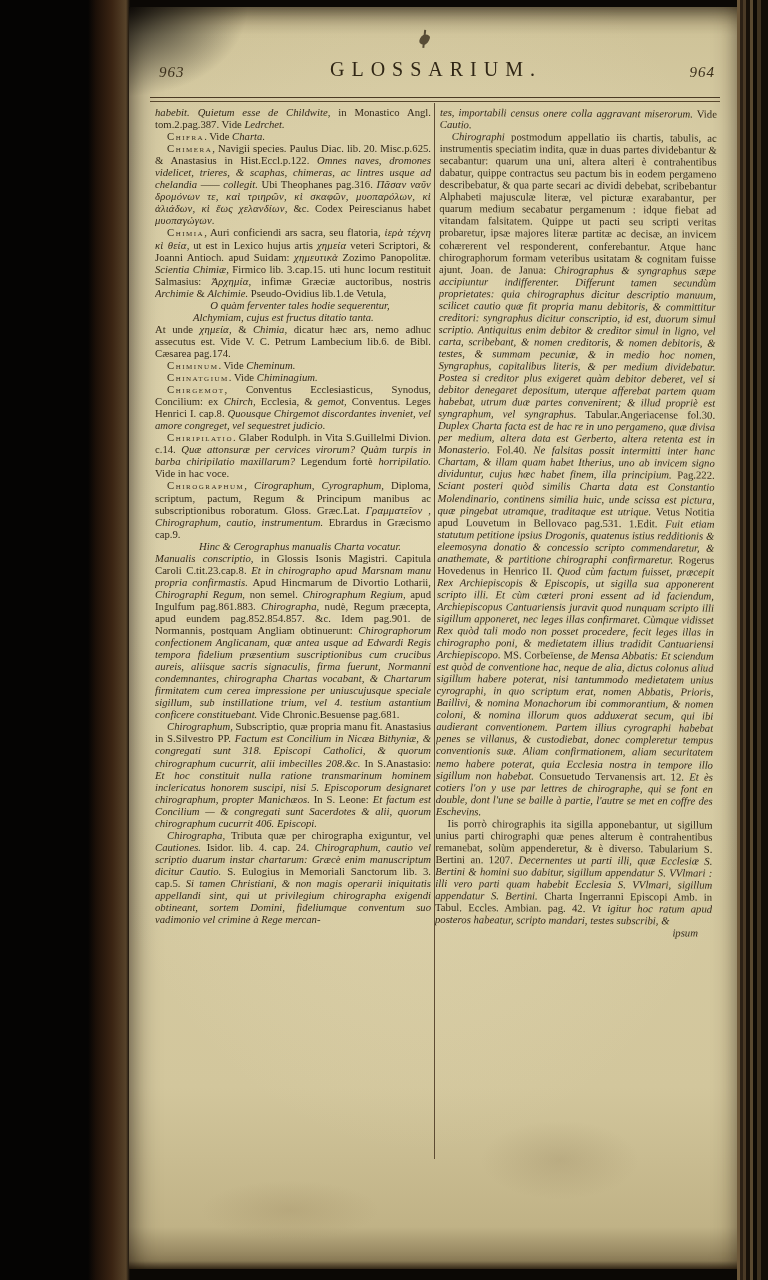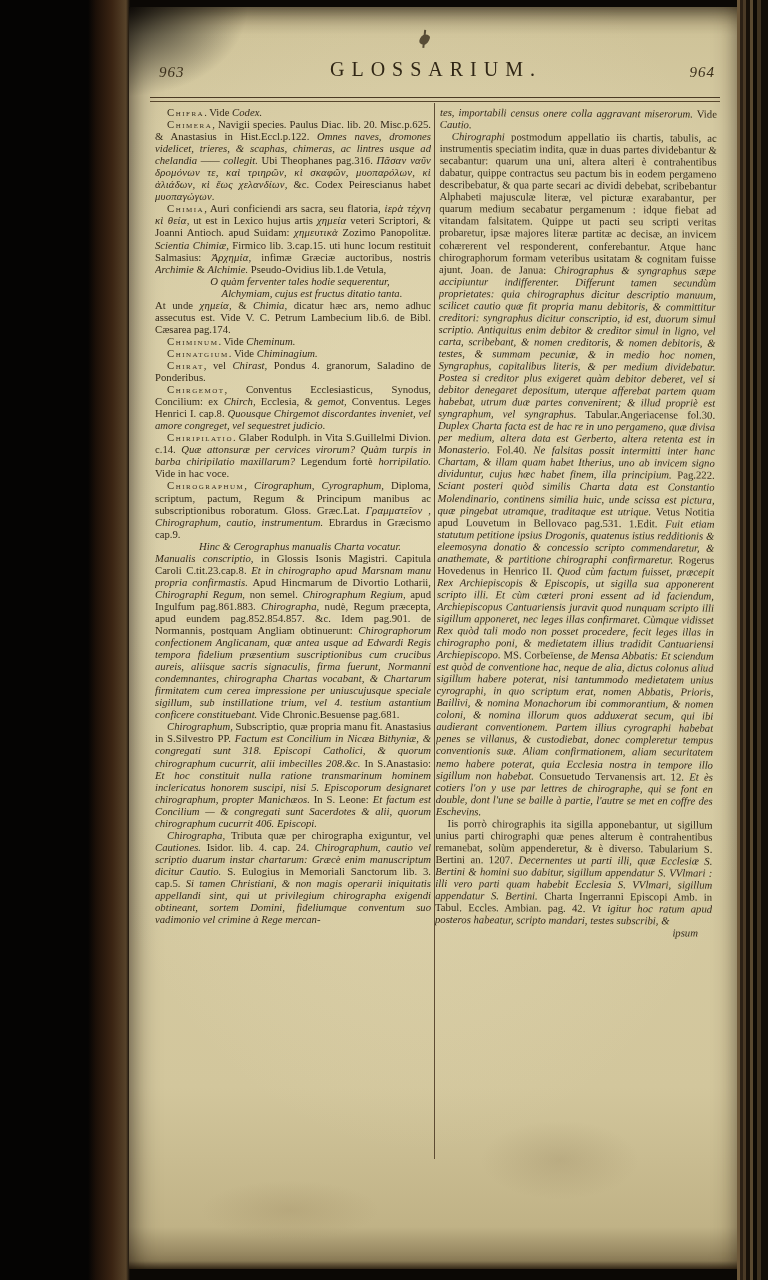--- a/index.html
+++ b/index.html
@@ -28,21 +28,21 @@
   .hrule{position:absolute;left:150px;top:97px;width:570px;height:3px;
         border-top:1px solid #4a3a24;border-bottom:1px solid #57452c;}
   .col{position:absolute;top:106px;height:1058px;overflow:hidden;color:#33291a;
        font-size:10.7px;line-height:12.05px;text-align:justify;}
   .col.left{left:155px;width:276px;}
   .col.right{left:440px;width:277px;transform:rotate(.35deg);transform-origin:top left;}
   .divider{position:absolute;left:433.5px;top:103px;width:1px;height:1056px;background:#5d4b32;}
   .para{margin:0;}
   .para.indent{text-indent:12px;}
   .para.verse{margin-left:14px;text-align:center;}
-  .para.verse2{margin-left:38px;text-align:center;}
+  .para.verse2{margin-left:38px;text-align:left;}
   .it{font-style:italic;}
   .gk{font-style:italic;letter-spacing:.02em;margin-top:8px;}
   .sc{font-variant:small-caps;letter-spacing:.14em;margin-top:30px;}
   .catchword{text-align:right;font-style:italic;padding-right:14px;}
   .blotch{position:absolute;pointer-events:none;border-radius:50%;}
   .b1{left:200px;top:1180px;width:180px;height:60px;background:radial-gradient(ellipse,rgba(150,130,90,.25),rgba(0,0,0,0) 70%);}
   .b2{left:480px;top:1120px;width:160px;height:80px;background:radial-gradient(ellipse,rgba(120,100,66,.18),rgba(0,0,0,0) 70%);}
 </style>
 </head>
 <body>
@@ -56,29 +56,29 @@
   <div class="blotch b2"></div>
 
   <div class="header">
     <span class="pnum left">963</span>
     <span class="gtitle">GLOSSARIUM.</span>
     <span class="pnum right">964</span>
   </div>
   <div class="hrule"></div>
 
   <div class="col left" id="col-left">
-      <p class="para indent"><span class="sc">Chifra</span><span>. Vide </span><span class="it">Codex.</span></p>
+      <p class="para noindent"><span class="it">habebit. Quietum esse de Childwite</span><span>, in Monastico Angl. tom.2.pag.387. Vide </span><span class="it">Ledrchet.</span></p>
+      <p class="para indent"><span class="sc">Chifra</span><span>. Vide </span><span class="it">Charta.</span></p>
       <p class="para indent"><span class="sc">Chimera</span><span>, Navigii species. Paulus Diac. lib. 20. Misc.p.625. &amp; Anastasius in Hist.Eccl.p.122. </span><span class="it">Omnes naves, dromones videlicet, trieres, &amp; scaphas, chimeras, ac lintres usque ad chelandia —— collegit.</span><span> Ubi Theophanes pag.316. </span><span class="gk">Πᾶσαν ναῦν δρομόνων τε, καὶ τριηρῶν, κὶ σκαφῶν, μυοπαρόλων, κὶ ἁλιάδων, κὶ ἕως χελανδίων,</span><span> &amp;c. Codex Peirescianus habet </span><span class="gk">μυοπαγώγων.</span></p>
       <p class="para indent"><span class="sc">Chimia</span><span>, Auri conficiendi ars sacra, seu flatoria, </span><span class="gk">ἱερὰ τέχνη κὶ θεία</span><span>, ut est in Lexico hujus artis </span><span class="gk">χημεία</span><span> veteri Scriptori, &amp; Joanni Antioch. apud Suidam: </span><span class="gk">χημευτικὰ</span><span> Zozimo Panopolitæ. </span><span class="it">Scientia Chimiæ,</span><span> Firmico lib. 3.cap.15. uti hunc locum restituit Salmasius: </span><span class="gk">Ἀρχημία</span><span>, infimæ Græciæ auctoribus, nostris </span><span class="it">Archimie</span><span> &amp; </span><span class="it">Alchimie.</span><span> Pseudo-Ovidius lib.1.de Vetula,</span></p>
       <p class="para verse"><span class="it">O quàm ferventer tales hodie sequerentur,</span></p>
       <p class="para verse2"><span class="it">Alchymiam, cujus est fructus ditatio tanta.</span></p>
       <p class="para noindent"><span>At unde </span><span class="gk">χημεία</span><span>, &amp; </span><span class="it">Chimia</span><span>, dicatur hæc ars, nemo adhuc assecutus est.  Vide V. C. Petrum Lambecium lib.6. de Bibl. Cæsarea pag.174.</span></p>
       <p class="para indent"><span class="sc">Chiminum</span><span>. Vide </span><span class="it">Cheminum.</span></p>
       <p class="para indent"><span class="sc">Chinatgium</span><span>. Vide </span><span class="it">Chiminagium.</span></p>
-      <p class="para indent"><span class="sc">Chirat</span><span>, vel </span><span class="it">Chirast</span><span>, Pondus 4. granorum, Saladino de Ponderibus.</span></p>
       <p class="para indent"><span class="sc">Chirgemot</span><span>, Conventus Ecclesiasticus, Synodus, Concilium: ex </span><span class="it">Chirch</span><span>, Ecclesia, &amp; </span><span class="it">gemot</span><span>, Conventus. Leges Henrici I. cap.8. </span><span class="it">Quousque Chirgemot discordantes inveniet, vel amore congreget, vel sequestret judicio.</span></p>
       <p class="para indent"><span class="sc">Chiripilatio</span><span>. Glaber Rodulph. in Vita S.Guillelmi Divion. c.14. </span><span class="it">Quæ attonsuræ per cervices virorum? Quàm turpis in barba chiripilatio maxillarum?</span><span> Legendum fortè </span><span class="it">horripilatio.</span><span> Vide in hac voce.</span></p>
       <p class="para indent"><span class="sc">Chirographum</span><span>, </span><span class="it">Cirographum, Cyrographum,</span><span> Diploma, scriptum, pactum, Regum &amp; Principum manibus ac subscriptionibus roboratum. Gloss. Græc.Lat. </span><span class="gk">Γραμματεῖον</span><span> , </span><span class="it">Chirographum, cautio, instrumentum.</span><span> Ebrardus in Græcismo cap.9.</span></p>
       <p class="para verse"><span class="it">Hinc &amp; Cerographus manualis Charta vocatur.</span></p>
       <p class="para noindent"><span class="it">Manualis conscriptio,</span><span> in Glossis Isonis Magistri. Capitula Caroli C.tit.23.cap.8. </span><span class="it">Et in chirographo apud Marsnam manu propria confirmastis.</span><span> Apud Hincmarum de Divortio Lotharii, </span><span class="it">Chirographi Regum</span><span>, non semel. </span><span class="it">Chirographum Regium</span><span>, apud Ingulfum pag.861.883. </span><span class="it">Chirographa,</span><span> nudè, Regum præcepta, apud eundem pag.852.854.857. &amp;c. Idem pag.901. de Normannis, postquam Angliam obtinuerunt: </span><span class="it">Chirographorum confectionem Anglicanam, quæ antea usque ad Edwardi Regis tempora fidelium præsentium suscriptionibus cum crucibus aureis, aliisque sacris signaculis, firma fuerunt, Normanni condemnantes, chirographa Chartas vocabant, &amp; Chartarum firmitatem cum cerea impressione per uniuscujusque speciale sigillum, sub instillatione trium, vel 4. testium astantium conficere constituebant.</span><span> Vide Chronic.Besuense pag.681.</span></p>
       <p class="para indent"><span class="it">Chirographum</span><span>, Subscriptio, quæ propria manu fit. Anastasius in S.Silvestro PP. </span><span class="it">Factum est Concilium in Nicæa Bithyniæ, &amp; congregati sunt 318. Episcopi Catholici, &amp; quorum chirographum cucurrit, alii imbecilles 208.&amp;c.</span><span> In S.Anastasio: </span><span class="it">Et hoc constituit nulla ratione transmarinum hominem inclericatus honorem suscipi, nisi 5. Episcoporum designaret chirographum, propter Manichæos.</span><span> In S. Leone: </span><span class="it">Et factum est Concilium — &amp; congregati sunt Sacerdotes &amp; alii, quorum chirographum cucurrit 406. Episcopi.</span></p>
       <p class="para indent"><span class="it">Chirographa</span><span>, Tributa quæ per chirographa exiguntur, vel </span><span class="it">Cautiones.</span><span> Isidor. lib. 4. cap. 24. </span><span class="it">Chirographum, cautio vel scriptio duarum instar chartarum: Græcè enim manuscriptum dicitur Cautio.</span><span> S. Eulogius in Memoriali Sanctorum lib. 3. cap.5. </span><span class="it">Si tamen Christiani, &amp; non magis operarii iniquitatis appellandi sint, qui ut privilegium chirographa exigendi obtineant, sortem Domini, fideliumque conventum suo vadimonio vel crimine à Rege mercan-</span></p>
     </div>
   <div class="divider"></div>
   <div class="col right" id="col-right">

